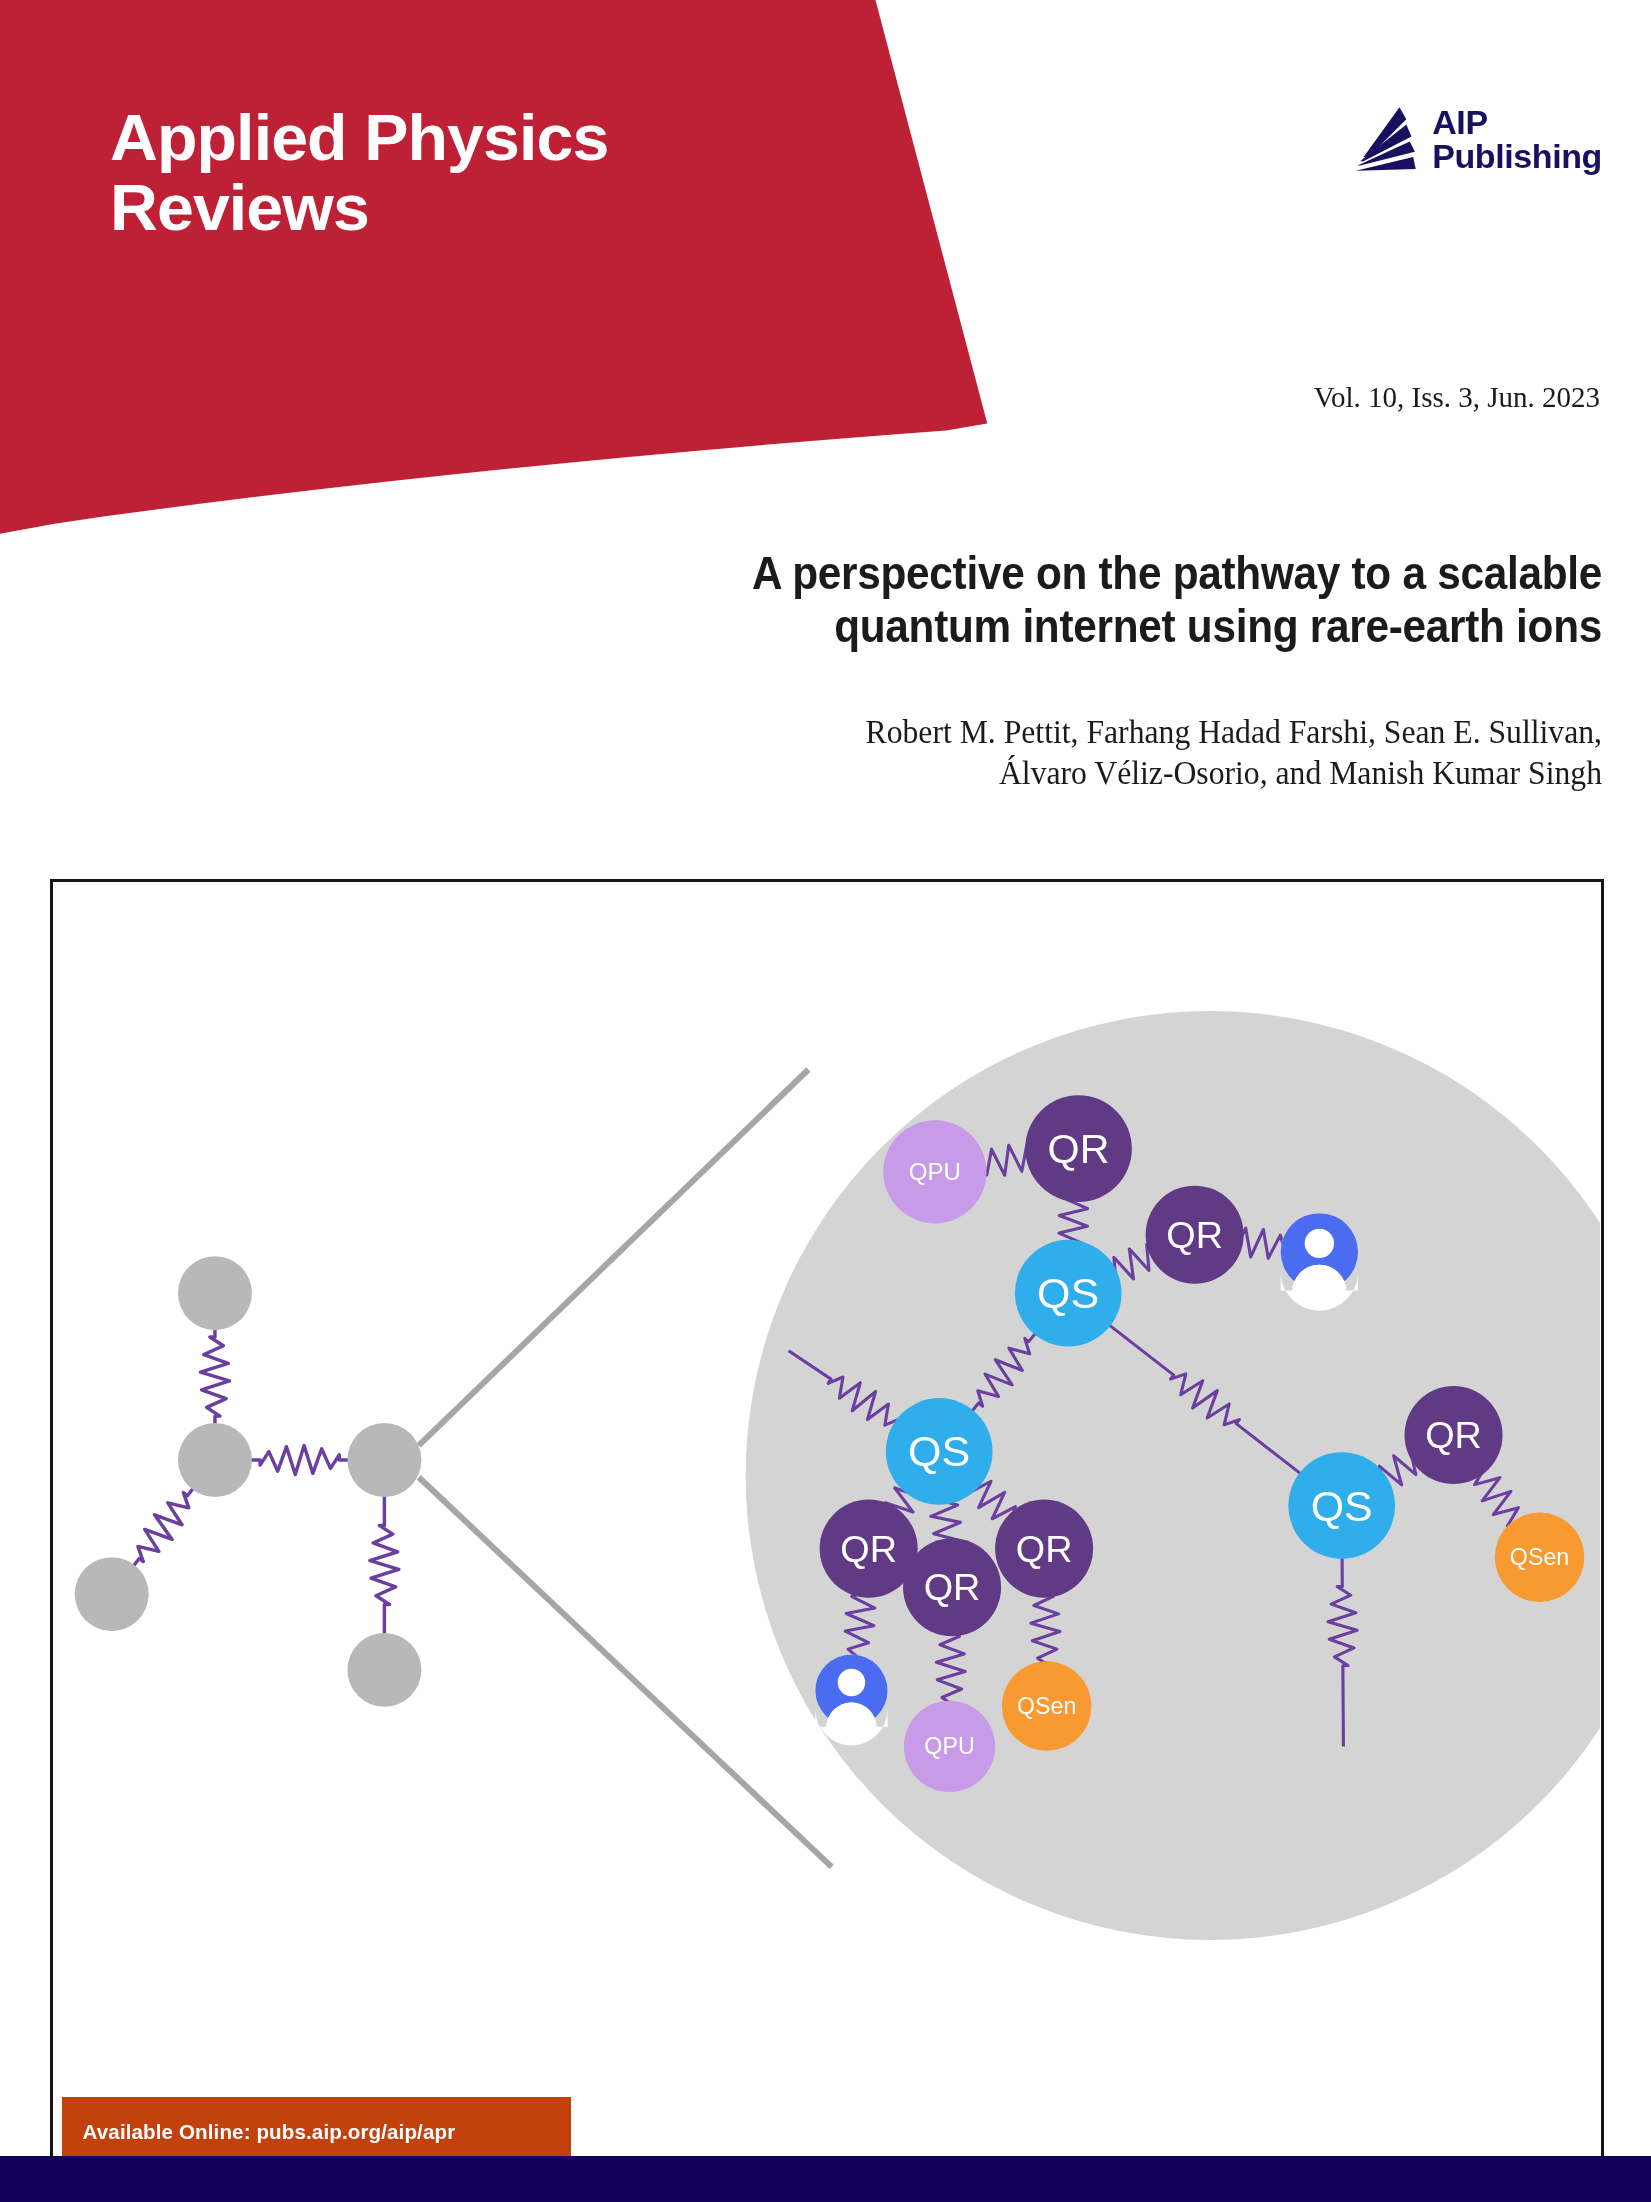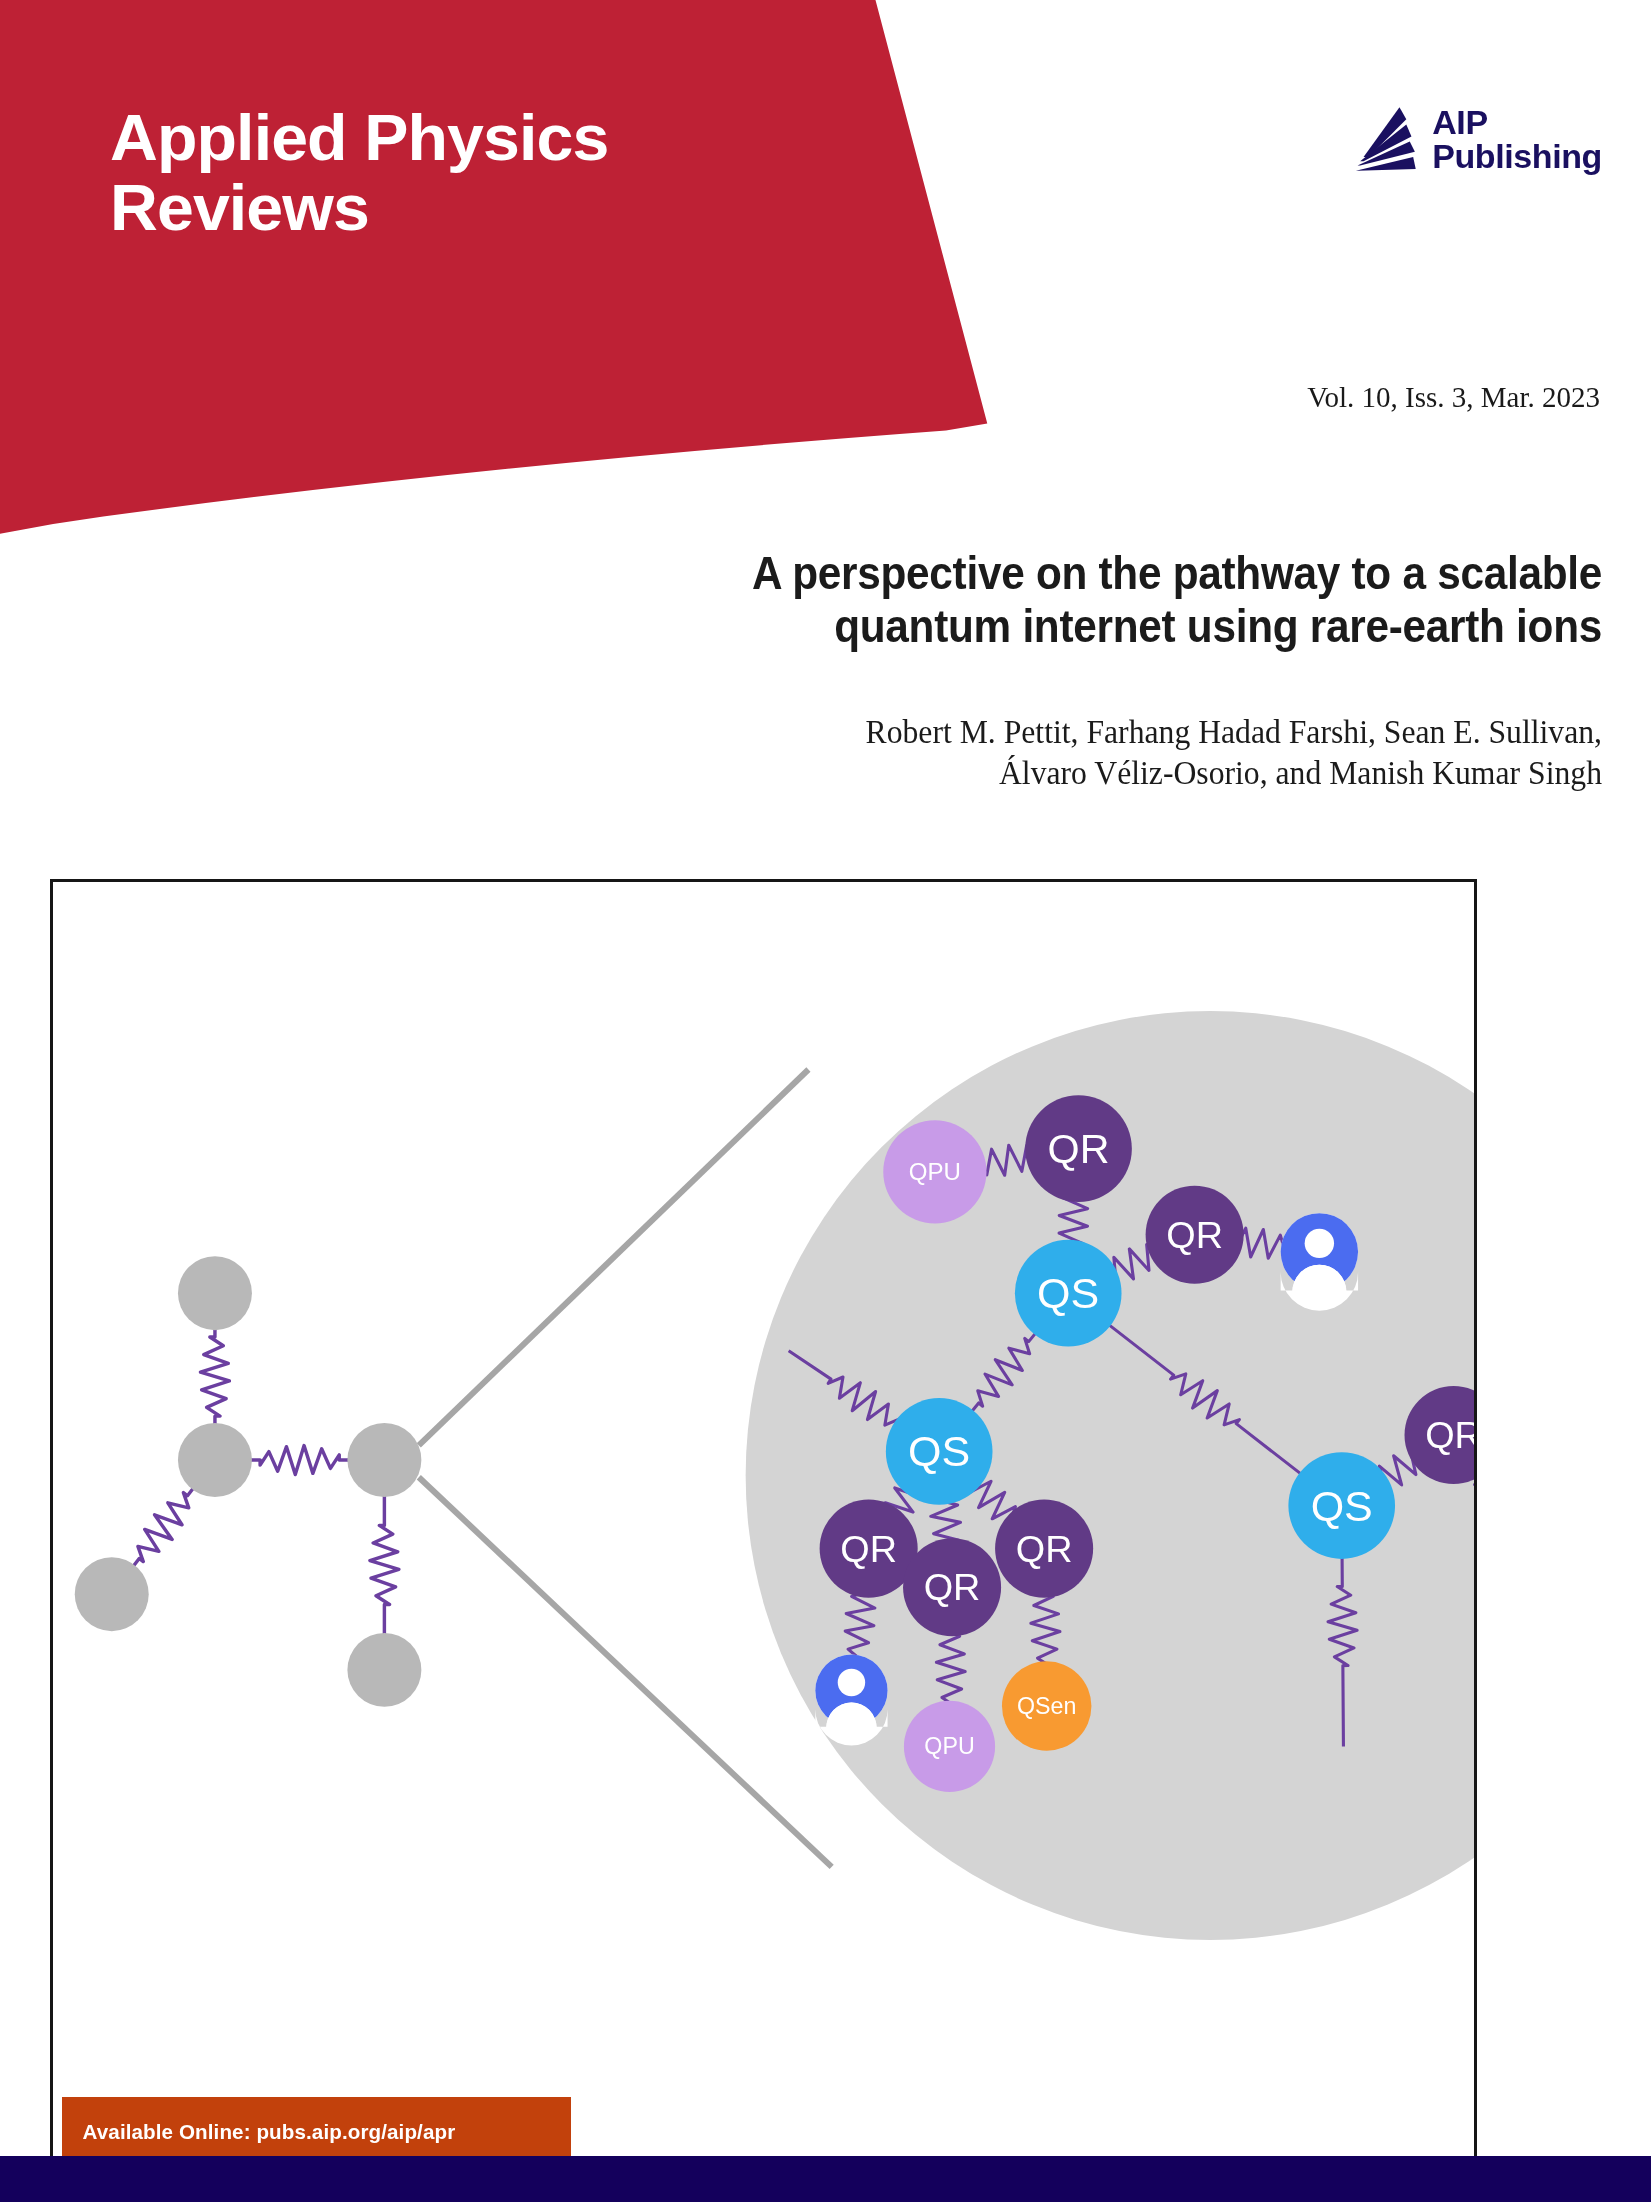--- a/index.html
+++ b/index.html
@@ -95,21 +95,21 @@
     color: #1b1b1b;
     white-space: pre-line;
     transform: scaleX(0.96);
     transform-origin: right top;
   }
 
   
   #figure-frame {
     position: absolute;
     left: 50px; top: 879px;
-    width: 1427px; height: 1280px;
+    width: 1554px; height: 1280px;
     border: 3.4px solid #161616;
     box-sizing: border-box;
     background: #ffffff;
     z-index: 2;
     overflow: hidden;
   }
   #figure-svg { position: absolute; left: 0; top: 0; }
 
   
   #availability-banner {
@@ -155,21 +155,21 @@
       <polygon points="52,6 60,20 16,64 10,64"></polygon>
       <polygon points="60,26 66,40 10,69 6,69"></polygon>
       <polygon points="64,46 70,58 6,74 3,74"></polygon>
       <polygon points="68,64 71,78 3,80 1,80"></polygon>
     </g>
   </svg>
   <div class="wordmark">AIP
 Publishing</div>
 </div>
 
-<div id="volume-line">Vol. 10, Iss. 3, Mar. 2023</div>
+<div id="volume-line">Vol. 10, Iss. 3, Jun. 2023</div>
 
 <div id="article-title">A perspective on the pathway to a scalable
 quantum internet using rare-earth ions</div>
 <div id="article-authors">Robert M. Pettit, Farhang Hadad Farshi, Sean E. Sullivan,
 Álvaro Véliz-Osorio, and Manish Kumar Singh</div>
 
 <div id="figure-frame">
   <svg id="figure-svg" width="1547" height="1273" viewBox="0 0 1798 1480">
     <defs>
       <clipPath id="magclip">

